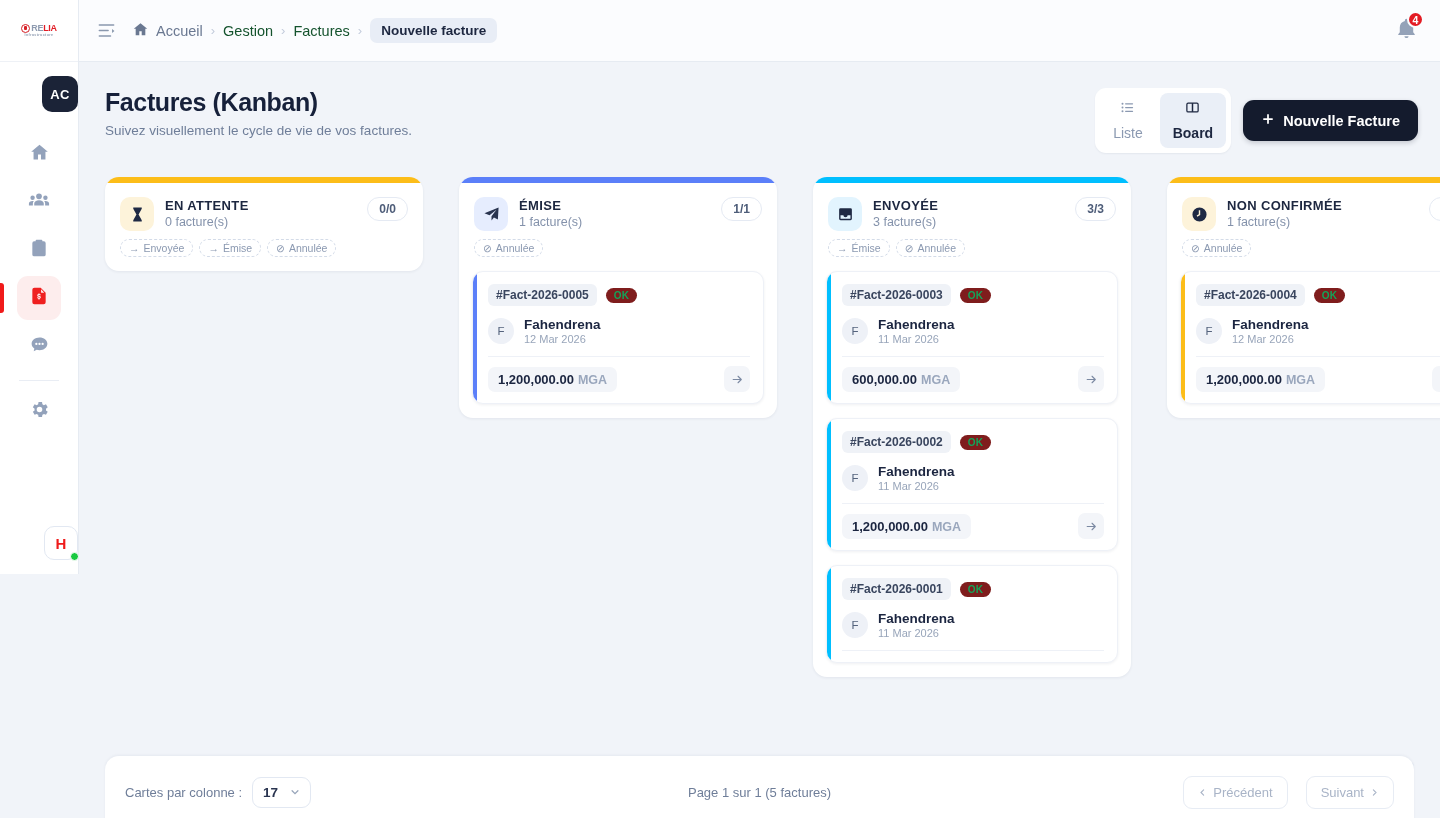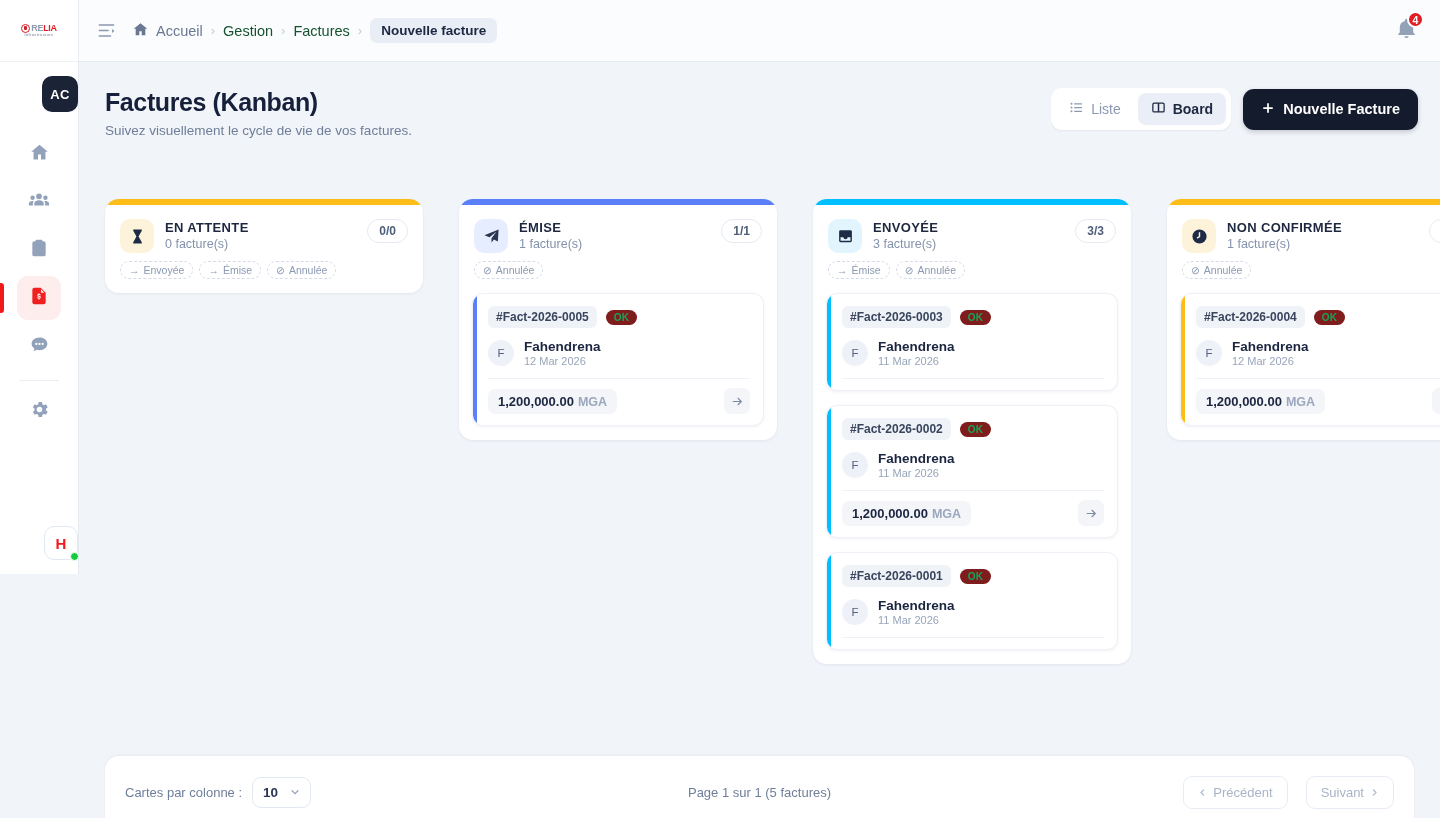--- a/index.html
+++ b/index.html
@@ -109,37 +109,38 @@
   .seg {
     display: flex; align-items: center; gap: 4px;
     background: #fff; border-radius: 11px; padding: 5px;
     box-shadow: 0 1px 2px rgba(20,35,70,.06);
   }
   .seg-btn {
     display: flex; align-items: center; gap: 7px;
     padding: 7px 13px; border-radius: 8px; font-size: 14px;
     color: #8b99b1; cursor: pointer; background: transparent; border: none;
     font-family: inherit;
+    flex-direction: column;
   }
   .seg-btn.active { background: #eaeff7; color: #1d2740; font-weight: 600; }
   .btn-primary {
     display: flex; align-items: center; gap: 8px;
     background: #141b2d; color: #fff; border: none;
     padding: 12px 18px; border-radius: 11px;
     font-size: 14.5px; font-weight: 700; cursor: pointer;
     font-family: inherit;
     box-shadow: 0 2px 5px rgba(20,27,45,.2);
   }
 
   
   .board-scroll {
     margin-top: 24px; padding: 0 0 0 26px;
     height: 600px; overflow: hidden;
   }
-  .board { display: flex; gap: 36px; align-items: flex-start; margin-top: 37px; }
+  .board { display: flex; gap: 36px; align-items: flex-start; }
 
   .col {
     width: 318px; flex: 0 0 318px;
     background: #ffffff; border-radius: 14px;
     box-shadow: 0 1px 3px rgba(25,40,75,.07);
     position: relative; overflow: hidden;
     padding: 0 0 14px 0;
   }
   .col-top { height: 6px; width: 100%; }
   .col-head { padding: 14px 15px 0 15px; display: flex; align-items: flex-start; }
@@ -503,20 +504,30 @@
           <span class="card-ok">OK</span>
         </div>
         <div class="card-row2">
           <span class="av-circle">F</span>
           <span>
             <span class="who-name" style="display:block">Fahendrena</span>
             <span class="who-date" style="display:block">11 Mar 2026</span>
           </span>
         </div>
         <div class="card-div"></div>
+        <div class="card-row3">
+          <span class="amount-pill">
+            <span>600,000.00</span><span class="amount-cur">MGA</span>
+          </span>
+          <span class="go-btn">
+                      <svg width="13" height="13" viewBox="0 0 24 24" fill="none" stroke="currentColor" stroke-width="2" stroke-linecap="round" stroke-linejoin="round">
+                        <path d="M4 12h15M13 6l6 6-6 6"></path>
+                      </svg>
+                    </span>
+        </div>
       </article>
       <article class="card">
         <span class="card-accent" style="background:#00bfff"></span>
         <div class="card-row1">
           <span class="card-ref">#Fact-2026-0002</span>
           <span class="card-ok">OK</span>
         </div>
         <div class="card-row2">
           <span class="av-circle">F</span>
           <span>
@@ -605,21 +616,21 @@
       </div>
 
       <div class="hscroll-track">
         <div class="hscroll-thumb"></div>
       </div>
 
       <div class="footer">
         <div class="foot-left">
           <span>Cartes par colonne :</span>
           <div class="per-col-select">
-            <span>10</span>
+            <span>17</span>
             <span>
               <svg width="10" height="10" viewBox="0 0 24 24" fill="none" stroke="#98a5ba" stroke-width="3" stroke-linecap="round">
                   <path d="M5 9l7 7 7-7"></path>
                 </svg>
             </span>
           </div>
         </div>
         <div class="foot-mid">Page 1 sur 1 (5 factures)</div>
         <div class="foot-right">
           <button class="pg-btn">

